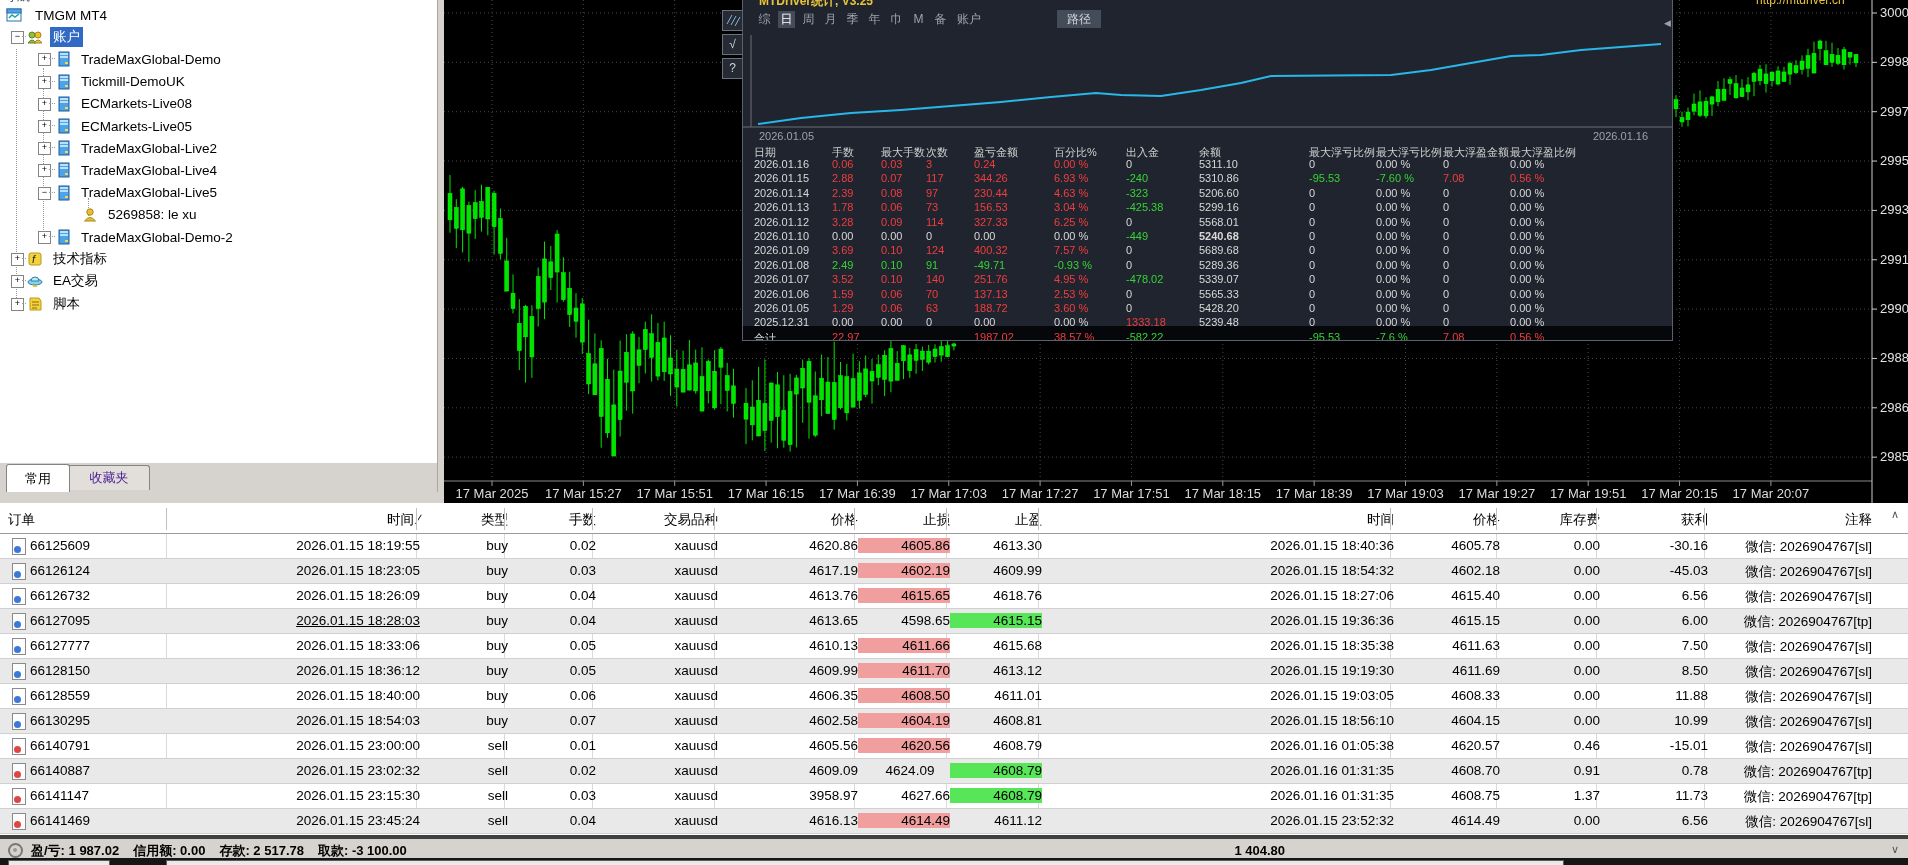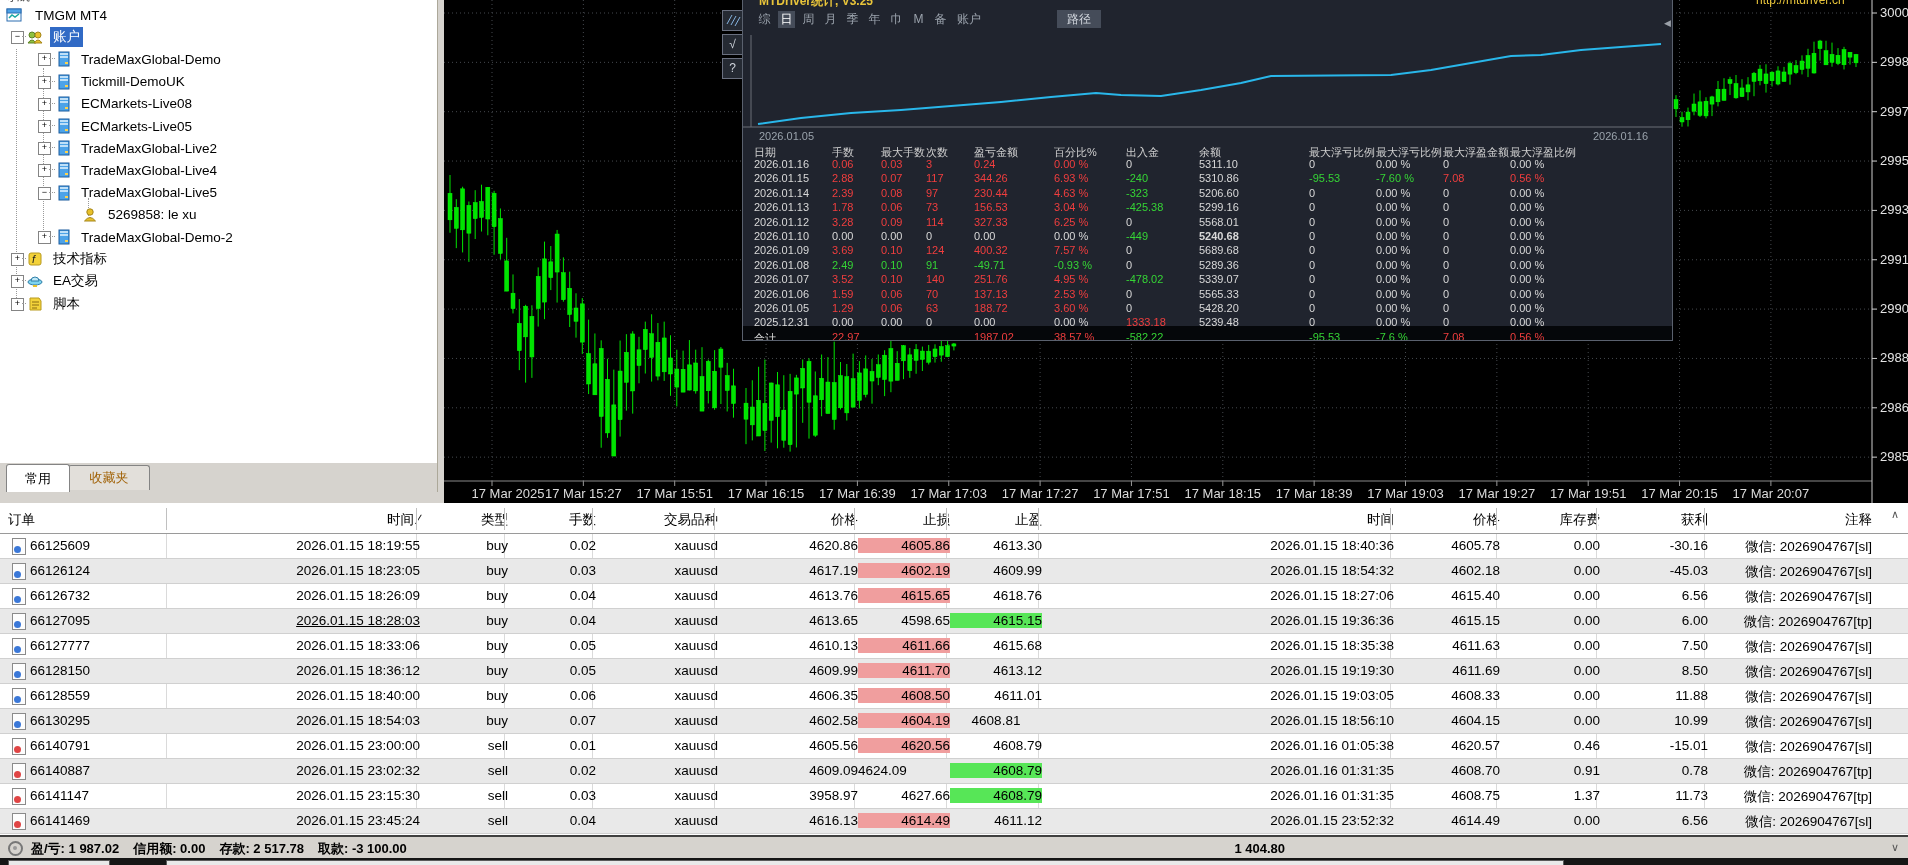--- a/index.html
+++ b/index.html
@@ -19,21 +19,21 @@
               font-size:9px;line-height:9px;text-align:center;color:#000;}
   .dotline-v{position:absolute;width:0;border-left:1px dotted #9a9a9a;}
   .dotline-h{position:absolute;height:0;border-top:1px dotted #9a9a9a;}
   .tree-icon{position:absolute;width:16px;height:16px;}
 
   
   #nav-tabbar{left:0;top:463px;width:437px;height:29px;background:#d6d3ce;border-right:1px solid #aca899;}
   .nav-tab{position:absolute;top:2px;height:24px;font-size:13px;display:flex;align-items:center;justify-content:center;
            border:1px solid #848484;border-bottom:none;border-radius:3px 3px 0 0;}
   .nav-tab.active{background:#fff;z-index:2;top:1px;height:27px;}
-  .nav-tab.inactive{background:#e2dfda;color:#a16207;}
+  .nav-tab.inactive{background:#e2dfda;color:#4c1d95;}
 
   
   #chart-area{left:444px;top:0;width:1464px;height:503px;background:#000;overflow:hidden;}
   .price-label{position:absolute;left:1436px;color:#e4e4e4;font-size:13px;}
   .time-label{position:absolute;top:486px;color:#dcdcdc;font-size:13px;transform:translateX(-50%);}
   #url-watermark{top:-7px;left:1312px;color:#e8c43a;font-size:12px;}
   .side-btn{position:absolute;left:278px;width:19px;height:19px;background:#252a33;border:1px solid #6a7080;
             color:#cfd4dc;font-size:12px;line-height:18px;text-align:center;cursor:pointer;}
 
   
@@ -61,21 +61,21 @@
   .ocell{position:absolute;top:4px;font-size:13.5px;color:#000;white-space:nowrap;}
   .hl-sl{background:#f09e9e;} .hl-tp{background:#57e657;}
   .doc-icon{position:absolute;left:12px;top:4px;width:12px;height:15px;background:#fdfdfd;border:1px solid #8a8a8a;}
   .doc-icon::after{content:"";position:absolute;left:1px;bottom:1px;width:7px;height:7px;border-radius:50%;}
   .doc-icon.buy::after{background:#3b78d8;}
   .doc-icon.sell::after{background:#e04545;}
   .scroll-btn{position:absolute;width:18px;height:16px;color:#555;font-size:11px;text-align:center;line-height:15px;cursor:pointer;}
   #collapse-left{left:1px;top:9px;color:#666;font-size:11px;}
 
   
-  #status-bar{left:0;top:835px;width:1908px;height:23px;background:#d6d3ce;border-top:2px solid #404040;
+  #status-bar{left:0;top:835px;width:1908px;height:23px;background:#d6d3ce;border-top:4px solid #404040;
               display:flex;align-items:center;font-size:13px;color:#000;}
   #status-icon{width:11px;height:11px;border:2px solid #777;border-radius:50%;margin:0 8px 0 8px;position:relative;}
   #status-icon::after{content:"";position:absolute;left:2.5px;top:2.5px;width:4px;height:4px;background:#999;border-radius:50%;}
   .status-seg{margin-right:14px;font-weight:600;white-space:nowrap;}
   #status-right{position:absolute;left:1180px;width:105px;text-align:right;font-weight:600;}
   #bottom-strip{left:0;top:858px;width:1908px;height:7px;background:#161616;}
   .strip-box{position:absolute;top:2px;height:4px;background:#e9e9e9;border:1px solid #5a5a5a;}
 </style>
 </head>
 <body>
@@ -526,21 +526,21 @@
       <div class="price-label nowrap" style="top: 103.7px;">2997.05</div>
       <div class="price-label nowrap" style="top: 153.05px;">2995.35</div>
       <div class="price-label nowrap" style="top: 202.4px;">2993.60</div>
       <div class="price-label nowrap" style="top: 251.75px;">2991.90</div>
       <div class="price-label nowrap" style="top: 301.1px;">2990.15</div>
       <div class="price-label nowrap" style="top: 350.45px;">2988.45</div>
       <div class="price-label nowrap" style="top: 399.8px;">2986.75</div>
       <div class="price-label nowrap" style="top: 449.15px;">2985.05</div>
     </div>
   <div id="time-labels">
-      <div class="time-label nowrap" style="left: 64px;">17 Mar 2025</div>
+      <div class="time-label nowrap" style="left: 48px;">17 Mar 2025</div>
       <div class="time-label nowrap" style="left: 139.35px;">17 Mar 15:27</div>
       <div class="time-label nowrap" style="left: 230.7px;">17 Mar 15:51</div>
       <div class="time-label nowrap" style="left: 322.05px;">17 Mar 16:15</div>
       <div class="time-label nowrap" style="left: 413.4px;">17 Mar 16:39</div>
       <div class="time-label nowrap" style="left: 504.75px;">17 Mar 17:03</div>
       <div class="time-label nowrap" style="left: 596.1px;">17 Mar 17:27</div>
       <div class="time-label nowrap" style="left: 687.45px;">17 Mar 17:51</div>
       <div class="time-label nowrap" style="left: 778.8px;">17 Mar 18:15</div>
       <div class="time-label nowrap" style="left: 870.15px;">17 Mar 18:39</div>
       <div class="time-label nowrap" style="left: 961.5px;">17 Mar 19:03</div>
@@ -910,21 +910,21 @@
       </div>
       <div class="orow stripe" style="top: 206px;">
         <div class="doc-icon buy"></div>
         <div class="ocell" style="left: 30px; width: 140px; text-align: left;">66130295</div>
         <div class="ocell" style="left: 170px; width: 250px; text-align: right;">2026.01.15 18:54:03</div>
         <div class="ocell" style="left: 420px; width: 88px; text-align: right;">buy</div>
         <div class="ocell" style="left: 508px; width: 88px; text-align: right;">0.07</div>
         <div class="ocell" style="left: 596px; width: 122px; text-align: right;">xauusd</div>
         <div class="ocell" style="left: 718px; width: 140px; text-align: right;">4602.58</div>
         <div class="ocell hl-sl" style="left: 858px; width: 92px; text-align: right;">4604.19</div>
-        <div class="ocell" style="left: 950px; width: 92px; text-align: center;">4608.81</div>
+        <div class="ocell" style="left: 950px; width: 92px; text-align: right;">4608.81</div>
         <div class="ocell" style="left: 1042px; width: 352px; text-align: right;">2026.01.15 18:56:10</div>
         <div class="ocell" style="left: 1394px; width: 106px; text-align: right;">4604.15</div>
         <div class="ocell" style="left: 1500px; width: 100px; text-align: right;">0.00</div>
         <div class="ocell" style="left: 1600px; width: 108px; text-align: right;">10.99</div>
         <div class="ocell" style="left: 1708px; width: 164px; text-align: right;">微信: 2026904767[sl]</div>
       </div>
       <div class="orow" style="top: 231px;">
         <div class="doc-icon sell"></div>
         <div class="ocell" style="left: 30px; width: 140px; text-align: left;">66140791</div>
         <div class="ocell" style="left: 170px; width: 250px; text-align: right;">2026.01.15 23:00:00</div>
@@ -941,21 +941,21 @@
         <div class="ocell" style="left: 1708px; width: 164px; text-align: right;">微信: 2026904767[sl]</div>
       </div>
       <div class="orow stripe" style="top: 256px;">
         <div class="doc-icon sell"></div>
         <div class="ocell" style="left: 30px; width: 140px; text-align: left;">66140887</div>
         <div class="ocell" style="left: 170px; width: 250px; text-align: right;">2026.01.15 23:02:32</div>
         <div class="ocell" style="left: 420px; width: 88px; text-align: right;">sell</div>
         <div class="ocell" style="left: 508px; width: 88px; text-align: right;">0.02</div>
         <div class="ocell" style="left: 596px; width: 122px; text-align: right;">xauusd</div>
         <div class="ocell" style="left: 718px; width: 140px; text-align: right;">4609.09</div>
-        <div class="ocell" style="left: 858px; width: 104px; text-align: left;">4624.09</div>
+        <div class="ocell" style="left: 858px; width: 104px; text-align: center;">4624.09</div>
         <div class="ocell hl-tp" style="left: 950px; width: 92px; text-align: right;">4608.79</div>
         <div class="ocell" style="left: 1042px; width: 352px; text-align: right;">2026.01.16 01:31:35</div>
         <div class="ocell" style="left: 1394px; width: 106px; text-align: right;">4608.70</div>
         <div class="ocell" style="left: 1500px; width: 100px; text-align: right;">0.91</div>
         <div class="ocell" style="left: 1600px; width: 108px; text-align: right;">0.78</div>
         <div class="ocell" style="left: 1708px; width: 164px; text-align: right;">微信: 2026904767[tp]</div>
       </div>
       <div class="orow" style="top: 281px;">
         <div class="doc-icon sell"></div>
         <div class="ocell" style="left: 30px; width: 140px; text-align: left;">66141147</div>

